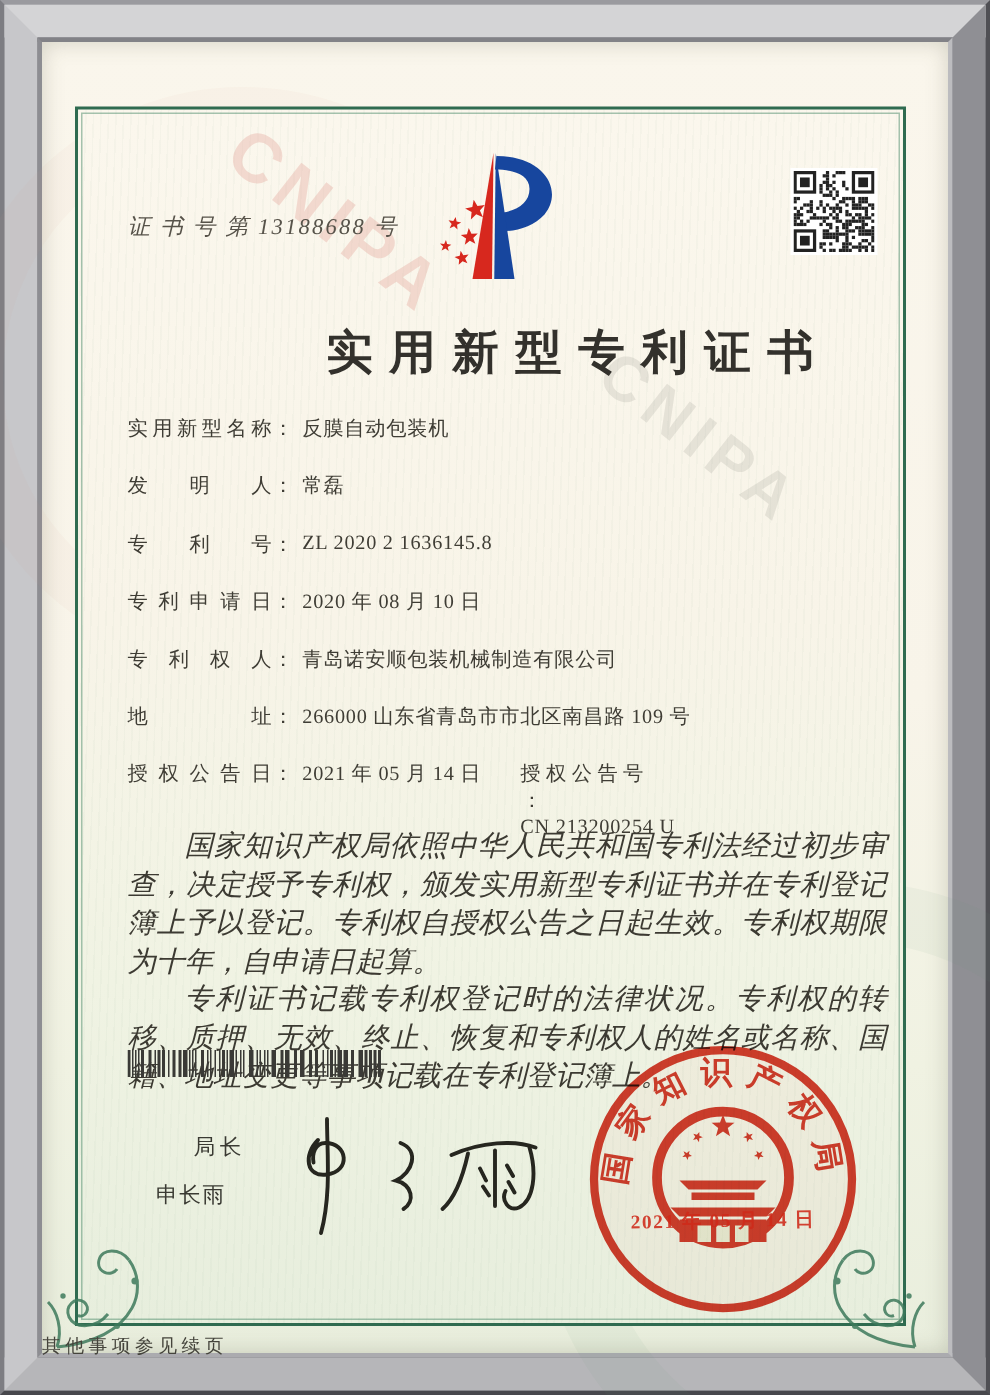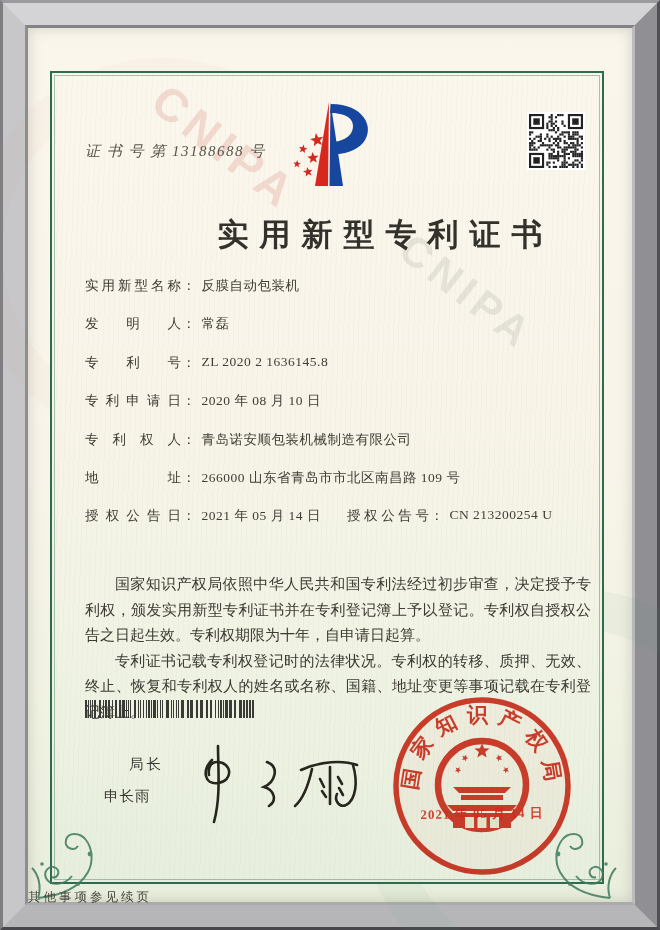--- a/index.html
+++ b/index.html
@@ -30,24 +30,24 @@
   .logo{position:absolute;left:255px;top:68px;width:100px;height:100px;}
   .qr{position:absolute;left:499px;top:84px;width:54px;height:54px;background:#fff;padding:2px;}
 
   .title{position:absolute;left:22px;top:186px;width:660px;text-align:center;font-size:31px;font-weight:bold;color:#33312c;letter-spacing:11px;text-indent:11px;}
 
   .fields{position:absolute;left:57px;top:249px;width:505px;}
   .field-row{height:38.4px;display:flex;align-items:flex-start;font-size:13.5px;color:#3f3d35;}
   .field-label{display:inline-block;width:96px;text-align:justify;text-align-last:justify;}
   .field-colon{margin:0 6px 0 1px;}
   .field-value{letter-spacing:.5px;}
-  .grant-right{margin-left:26px;display:flex;}
+  .grant-right{margin-left:26px;display:flex;flex-direction:column;}
   .grant-right .field-label{width:82px;}
 
-  .paras{position:absolute;left:57px;top:544px;width:506px;font-size:15px;line-height:25.5px;color:#3c3a32;text-align:justify;}
+  .paras{position:absolute;left:57px;top:524px;width:506px;font-size:19px;line-height:25.5px;color:#3c3a32;text-align:justify;font-style:italic;}
   .paras p{margin:0;text-indent:2em;}
 
   .barcode{position:absolute;left:57px;top:672px;width:173px;height:18px;}
 
   .signer-title{position:absolute;left:60px;top:727px;font-size:14.5px;color:#3a3a33;letter-spacing:3px;margin-left:41px;}
   .signer-name{position:absolute;left:76px;top:759px;font-size:14.5px;color:#3a3a33;letter-spacing:1px;}
   .signature{position:absolute;left:157px;top:710px;width:185px;height:95px;}
 
   .seal{position:absolute;left:359px;top:663px;width:190px;height:190px;mix-blend-mode:multiply;opacity:.93;}
   .seal-date{position:absolute;left:354px;top:777px;width:200px;text-align:center;font-size:13px;font-weight:bold;color:#cf2a1a;letter-spacing:1px;transform:rotate(-1deg);opacity:.88;}

